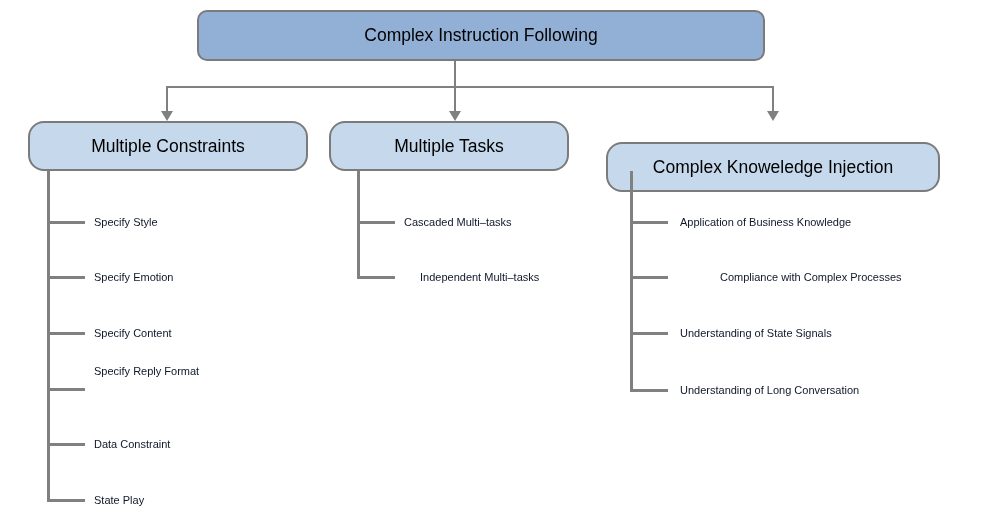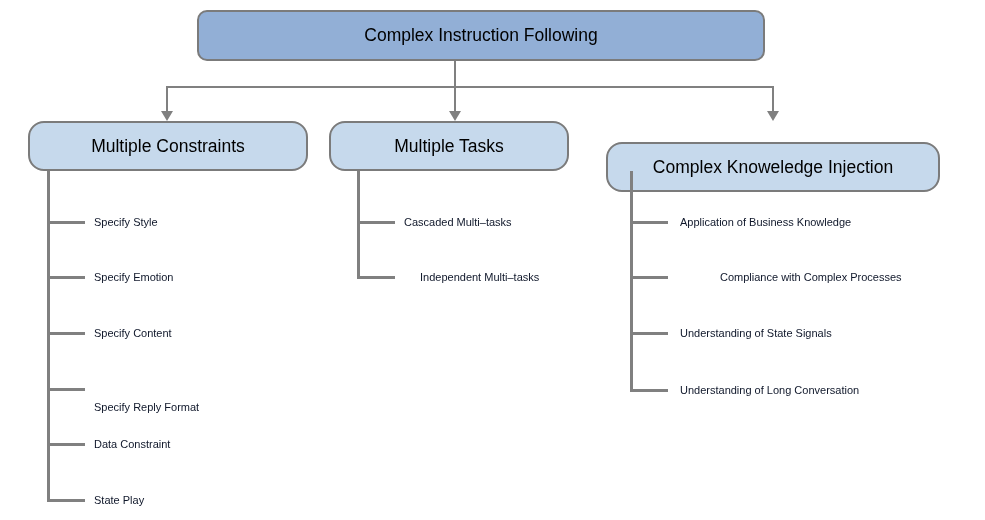--- a/index.html
+++ b/index.html
@@ -102,21 +102,21 @@
   <div class="tick" style="left:47px; top:221px;"></div>
   <div class="tick" style="left:47px; top:276px;"></div>
   <div class="tick" style="left:47px; top:332px;"></div>
   <div class="tick" style="left:47px; top:388px;"></div>
   <div class="tick" style="left:47px; top:443px;"></div>
   <div class="tick" style="left:47px; top:499px;"></div>
 
   <div class="leaf" style="left:94px; top:211px;">Specify Style</div>
   <div class="leaf" style="left:94px; top:266px;">Specify Emotion</div>
   <div class="leaf" style="left:94px; top:322px;">Specify Content</div>
-  <div class="leaf" style="left:94px; top:396px;">Specify Reply Format</div>
+  <div class="leaf" style="left:94px; top:360px;">Specify Reply Format</div>
   <div class="leaf" style="left:94px; top:433px;">Data Constraint</div>
   <div class="leaf" style="left:94px; top:489px;">State Play</div>
 
   <div class="stem" style="left:357px; top:171px; height:108px;"></div>
 
   <div class="tick" style="left:357px; top:221px;"></div>
   <div class="tick" style="left:357px; top:276px;"></div>
 
   <div class="leaf" style="left:404px; top:211px;">Cascaded Multi–tasks</div>
   <div class="leaf" style="left:404px; top:266px;margin-left:16px;">Independent Multi–tasks</div>

